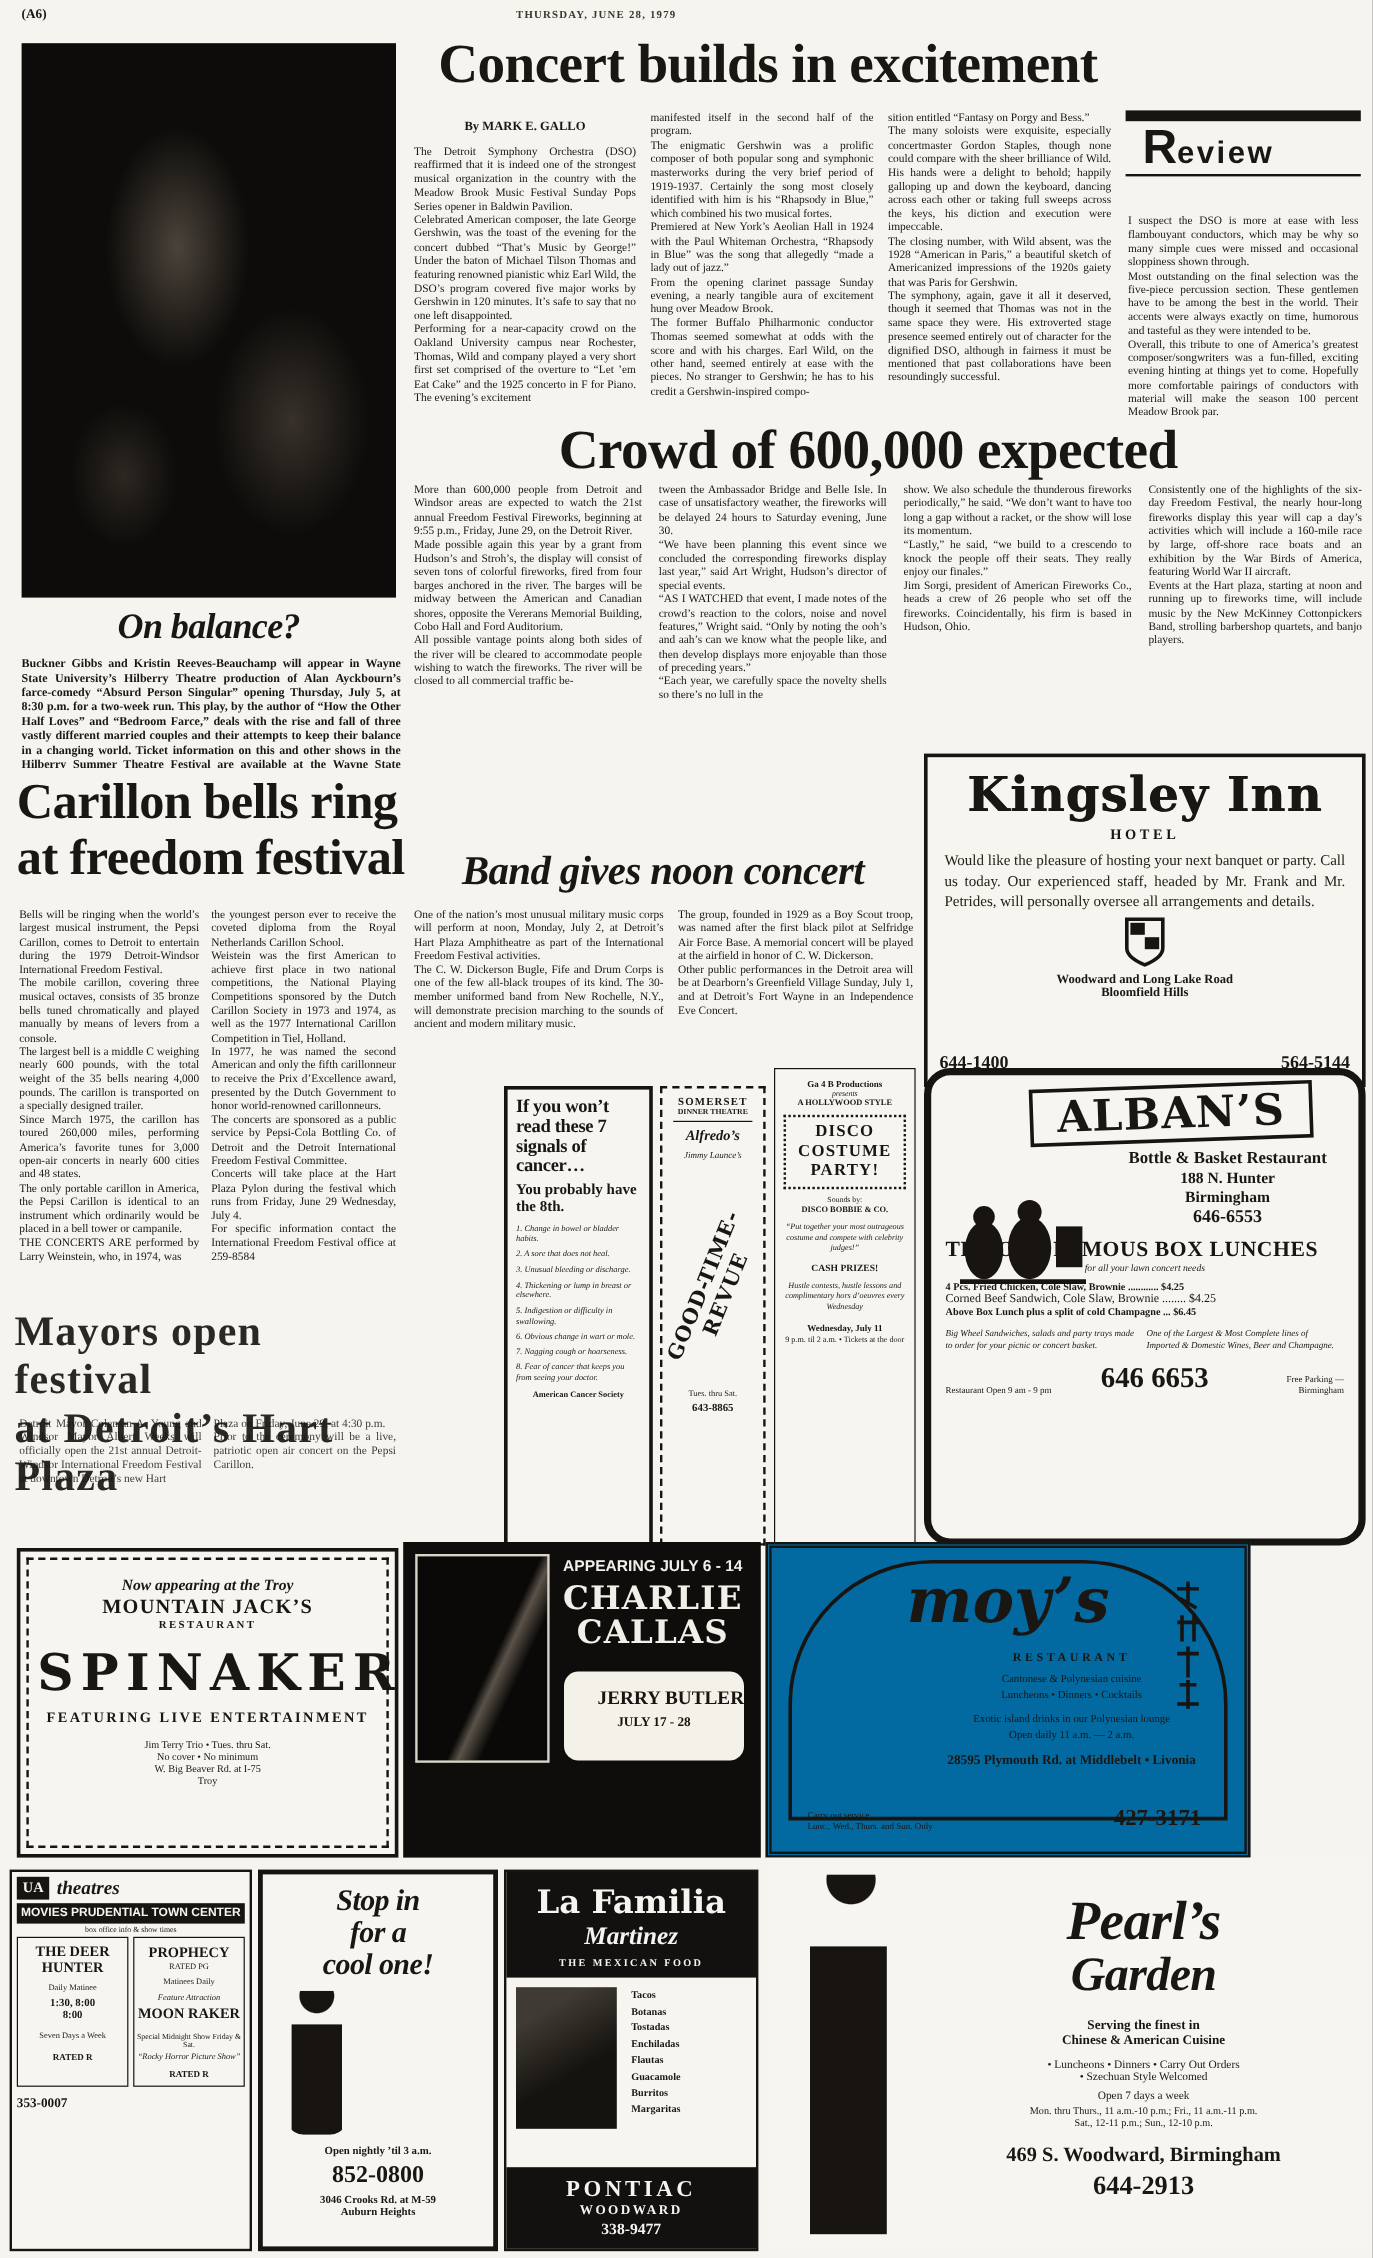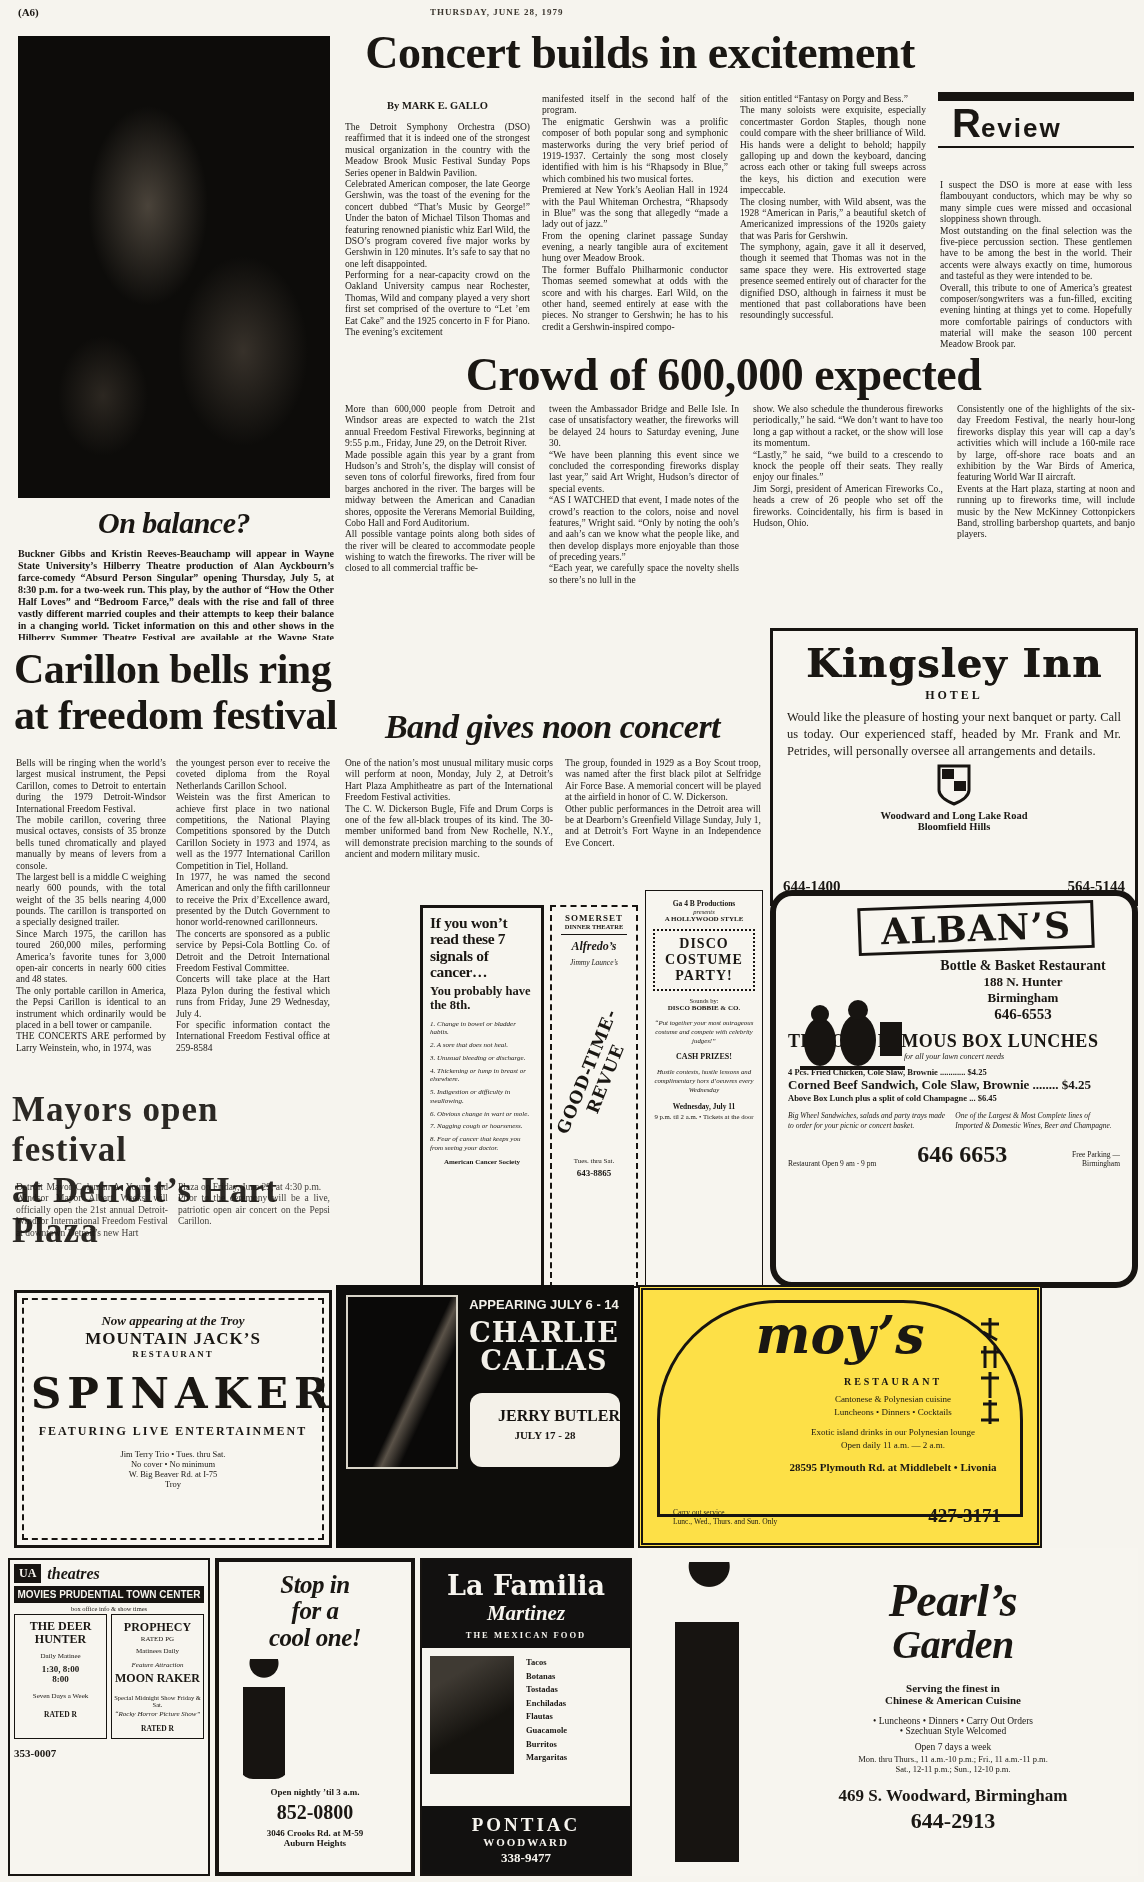--- a/index.html
+++ b/index.html
@@ -174,21 +174,21 @@
       <line x1="10" y1="86" x2="115" y2="86" stroke="#171411" stroke-width="4"></line>
     </svg>
     <div class="ctr" style="margin-left:70px;width:230px;border:3px solid #171411;transform:rotate(-2deg);background:#f7f5ef;font-family:'DejaVu Serif',serif;font-size:36px;font-weight:bold;letter-spacing:1px;">ALBAN’S</div>
     <div class="ctr" style="margin-left:120px;width:230px;font-size:14px;font-weight:bold;margin-top:6px;">Bottle &amp; Basket Restaurant</div>
     <div class="ctr" style="margin-left:120px;width:230px;font-size:13px;font-weight:bold;">188 N. Hunter</div>
     <div class="ctr" style="margin-left:120px;width:230px;font-size:13px;font-weight:bold;">Birmingham</div>
     <div class="ctr" style="margin-left:120px;width:230px;font-size:15px;font-weight:bold;">646-6553</div>
     <div style="font-size:18px;font-weight:bold;letter-spacing:0.5px;margin-top:8px;">TRY OUR FAMOUS BOX LUNCHES</div>
     <div class="ctr ital" style="font-size:8px;">for all your lawn concert needs</div>
     <div style="font-size:8.5px;font-weight:bold;margin-top:6px;">4 Pcs. Fried Chicken, Cole Slaw, Brownie ............ $4.25</div>
-    <div style="font-size:13px;font-weight:bold;">Corned Beef Sandwich, Cole Slaw, Brownie ........ $4.25</div>
+    <div style="font-size:10px;font-weight:normal;">Corned Beef Sandwich, Cole Slaw, Brownie ........ $4.25</div>
     <div style="font-size:8.5px;font-weight:bold;">Above Box Lunch plus a split of cold Champagne ... $6.45</div>
     <div style="display:flex;gap:8px;margin-top:8px;">
       <div class="ital" style="font-size:7.5px;width:48%;line-height:1.35;">Big Wheel Sandwiches, salads and party trays made to order for your picnic or concert basket.</div>
       <div class="ital" style="font-size:7.5px;width:48%;line-height:1.35;">One of the Largest &amp; Most Complete lines of Imported &amp; Domestic Wines, Beer and Champagne.</div>
     </div>
     <div style="display:flex;align-items:flex-end;justify-content:space-between;margin-top:10px;">
       <div style="font-size:7.5px;width:30%;">Restaurant Open 9 am - 9 pm</div>
       <div style="font-size:24px;font-weight:bold;">646 6653</div>
       <div style="font-size:7.5px;width:25%;text-align:right;">Free Parking — Birmingham</div>
     </div>
@@ -220,21 +220,21 @@
     <div class="abs ctr" style="left:124px;top:34px;width:168px;font-size:27px;font-weight:bold;line-height:1.02;font-family:'DejaVu Serif',serif;letter-spacing:1px;">
       <div>CHARLIE</div>
       <div>CALLAS</div>
     </div>
     <div class="abs ctr" style="left:134px;top:108px;width:150px;height:74px;background:#f4f1e9;color:#171411;border-radius:12px;padding-top:14px;box-sizing:border-box;">
       <div style="font-size:16px;font-weight:bold;text-align:right;">JERRY BUTLER</div>
       <div style="font-size:11px;font-weight:bold;margin-top:4px;">JULY 17 - 28</div>
     </div>
   </div>
 
-  <div class="abs" style="left:638px;top:1285px;width:404px;height:263px;border:5px double #171411;background:#fde047;box-sizing:border-box;">
+  <div class="abs" style="left:638px;top:1285px;width:404px;height:263px;border:5px double #171411;background:#0369a1;box-sizing:border-box;">
     <div class="abs" style="left:14px;top:10px;right:14px;bottom:26px;border:3px solid #171411;border-radius:120px 120px 0 0;"></div>
     <div class="abs ctr" style="left:0;top:14px;width:100%;font-size:52px;font-weight:bold;font-style:italic;font-family:'DejaVu Serif',serif;">moy’s</div>
     <svg class="abs" style="right:34px;top:26px;" width="26" height="110" viewBox="0 0 26 110">
       <path d="M4 8 h18 M13 2 v20 M6 16 l14 8 M4 36 h18 M8 30 v22 M18 30 v22 M4 62 h18 M13 56 v26 M6 88 h14 M13 84 v24 M4 104 h18" stroke="#171411" stroke-width="3" fill="none"></path>
     </svg>
     <div class="abs ctr" style="left:60px;top:86px;width:380px;">
       <div style="font-size:10px;font-weight:bold;letter-spacing:3px;">RESTAURANT</div>
       <div class="wline" style="font-size:9px;margin-top:6px;line-height:1.4;">Cantonese &amp; Polynesian cuisine
 Luncheons • Dinners • Cocktails</div>
       <div class="wline" style="font-size:9px;margin-top:8px;line-height:1.4;">Exotic island drinks in our Polynesian lounge

